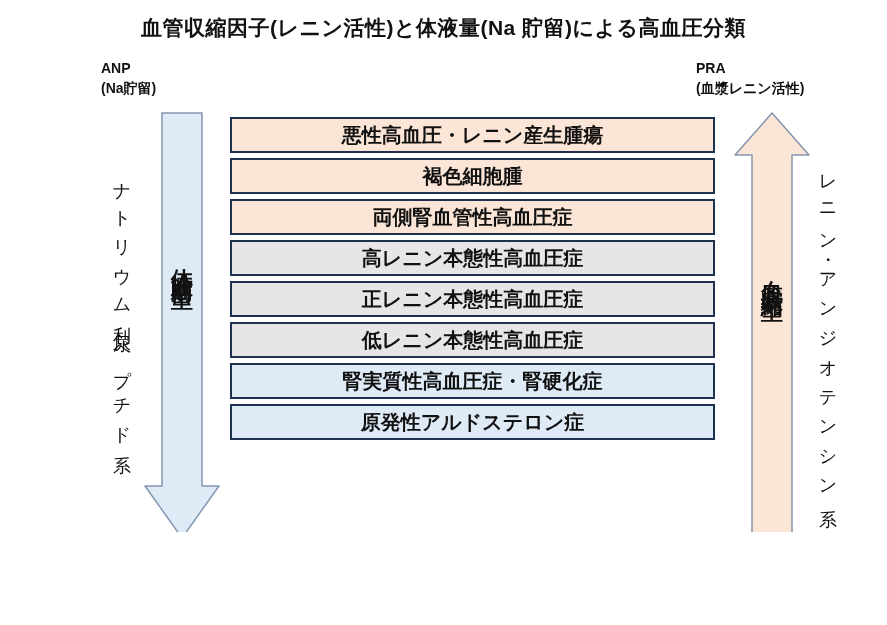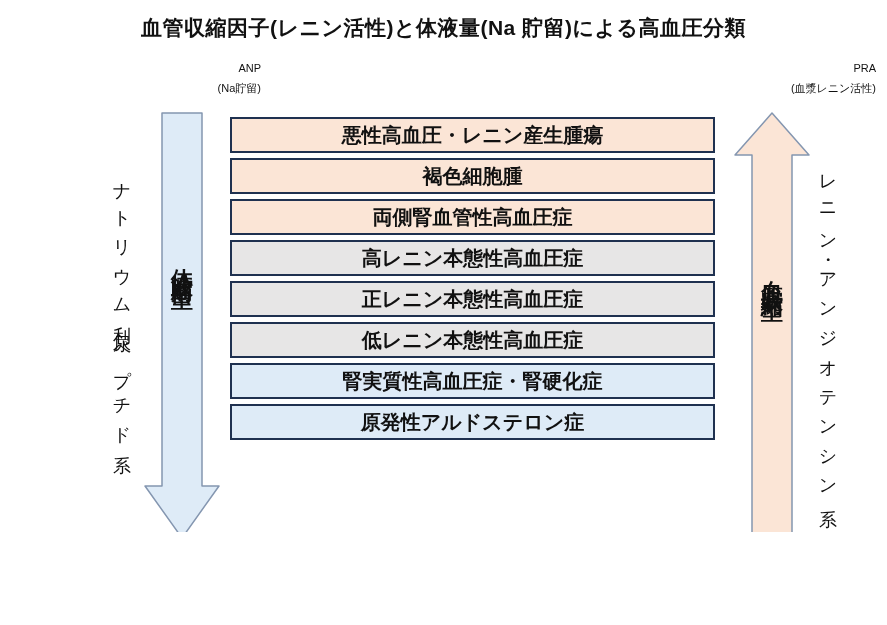--- a/index.html
+++ b/index.html
@@ -23,23 +23,23 @@
     font-size: 21px;
     font-weight: bold;
     letter-spacing: 0.5px;
     color: #111111;
   }
 
   
   .axis-header {
     position: absolute;
     top: 58px;
-    text-align: right;
-    font-size: 11px;
-    font-weight: normal;
+    text-align: left;
+    font-size: 14px;
+    font-weight: bold;
     line-height: 20px;
   }
   .axis-header.left  { left: 101px; width: 160px; }
   .axis-header.right { left: 696px; width: 180px; }
 
   
   .side-label {
     position: absolute;
     writing-mode: vertical-rl;
     text-orientation: upright;

